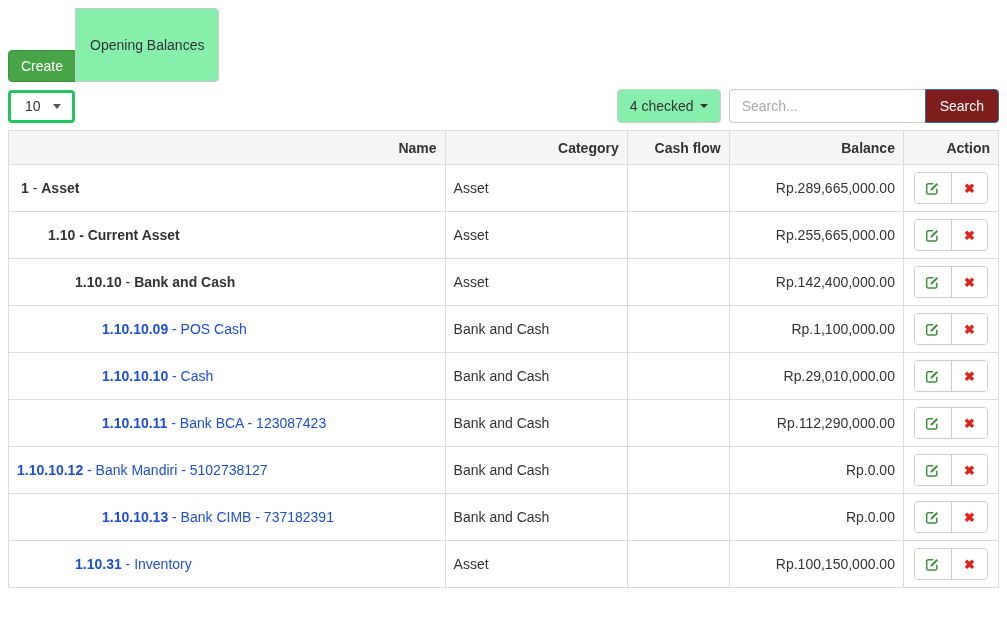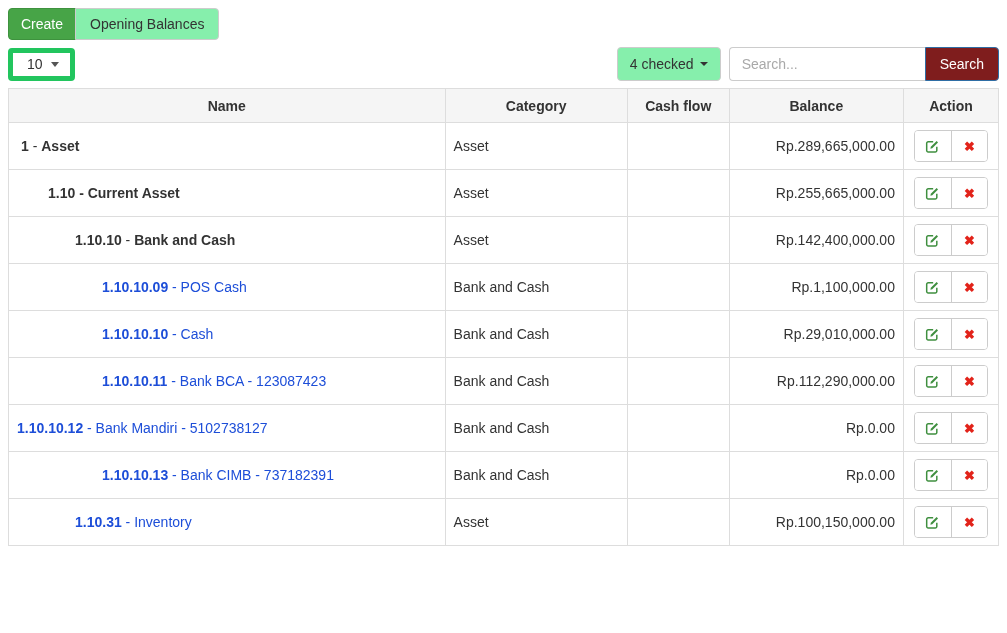--- a/index.html
+++ b/index.html
@@ -16,28 +16,28 @@
   .btn {
     display: inline-flex; align-items: center; justify-content: center;
     font-family: inherit; font-size: 14px; line-height: 20px;
     padding: 5px 12px; border: 1px solid #ccc; border-radius: 4px;
     background: #86efac; color: #333; cursor: pointer; white-space: nowrap;
   }
   .btn-success { background: #47a447; border-color: #3e923e; color: #fff; }
   .btn-primary { background: #7f1d1d; border-color: #2e6da4; color: #fff; }
 
   .top-btn-group { display: inline-flex; margin-bottom: 7px; }
-  .top-btn-group .btn:first-child { border-radius: 4px 0 0 4px; }
+  .top-btn-group .btn:first-child { border-radius: 4px 0 0 4px; margin-top: 42px; }
   .top-btn-group .btn:last-child { border-radius: 0 4px 4px 0; margin-left: -1px; padding: 5px 14px; }
 
   
   .toolbar-row { display: flex; justify-content: space-between; align-items: center; margin-bottom: 7px; }
   .page-size-select {
     width: 67px; height: 33px; background: #fff;
-    border: 5px solid #22c55e; border-radius: 4px;
+    border: 3px solid #22c55e; border-radius: 4px;
     display: flex; align-items: center; justify-content: space-between;
     padding: 0 11px 0 14px; cursor: pointer;
   }
   .select-caret {
     width: 0; height: 0;
     border-left: 4px solid transparent; border-right: 4px solid transparent;
     border-top: 5px solid #555;
   }
   .right-controls { display: flex; align-items: center; }
   .dropdown-btn { height: 34px; margin-right: 8px; }
@@ -54,21 +54,21 @@
   }
   .search-input::placeholder { color: #a9a9a9; }
   .search-btn { height: 34px; border-radius: 0 4px 4px 0; padding: 6px 14px; }
 
   
   table.accounts-table {
     width: 100%; border-collapse: collapse; table-layout: fixed; background: #fff;
   }
   .accounts-table th, .accounts-table td { border: 1px solid #ddd; padding: 7px 8px; }
   .accounts-table thead th {
-    background: #f5f5f5; font-weight: bold; text-align: center;
+    background: #f5f5f5; font-weight: bold; text-align: right;
     height: 34px; color: #333;
   }
   .accounts-table td { height: 42px; vertical-align: middle; }
   .th-balance, .td-balance { text-align: right; }
   .th-action, .td-action { text-align: center; }
   .td-name { padding-left: 12px; }
   .account-link { color: #1d4ed8; text-decoration: none; cursor: pointer; }
   .account-link strong { font-weight: bold; }
 
   

